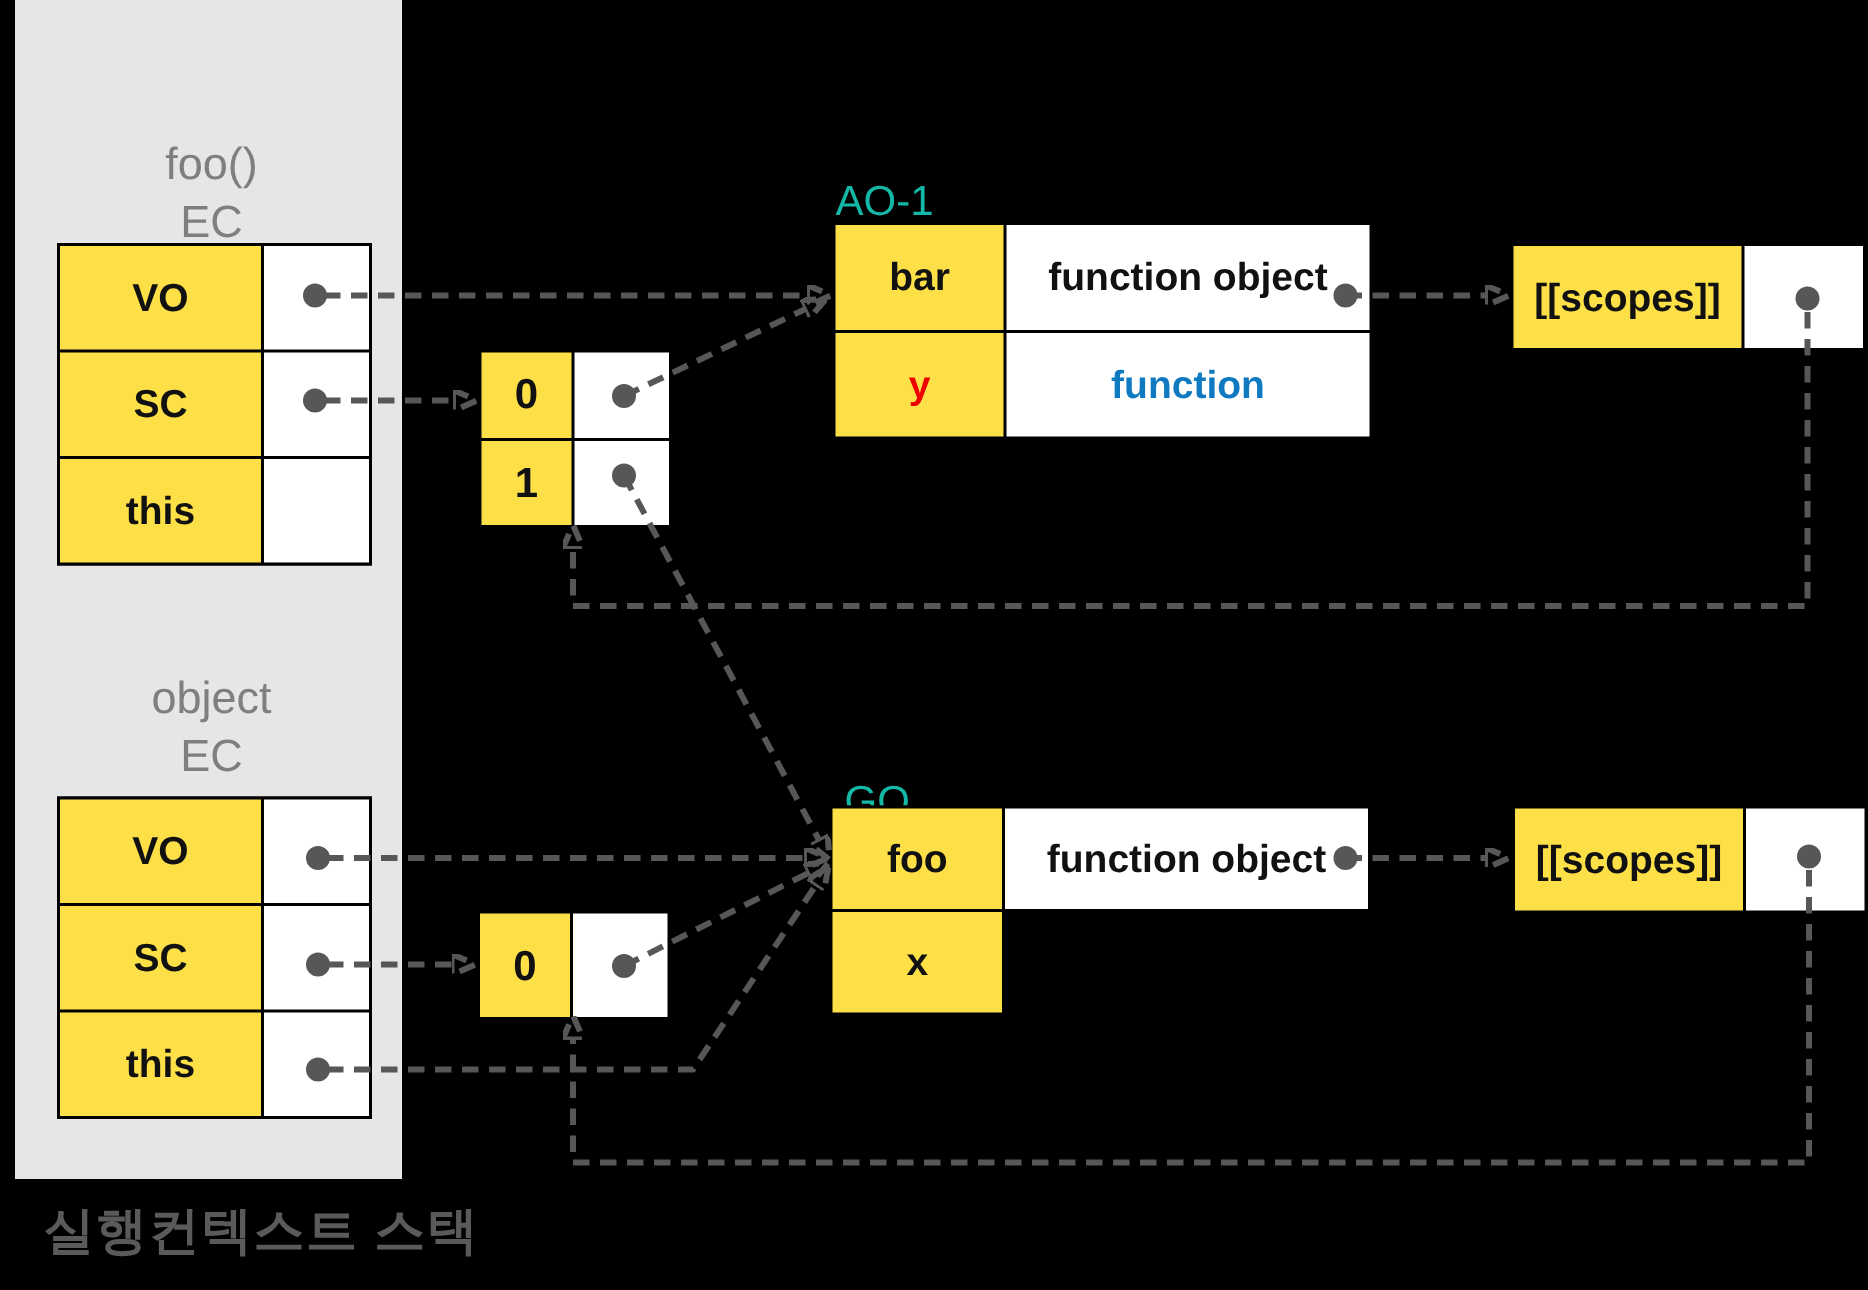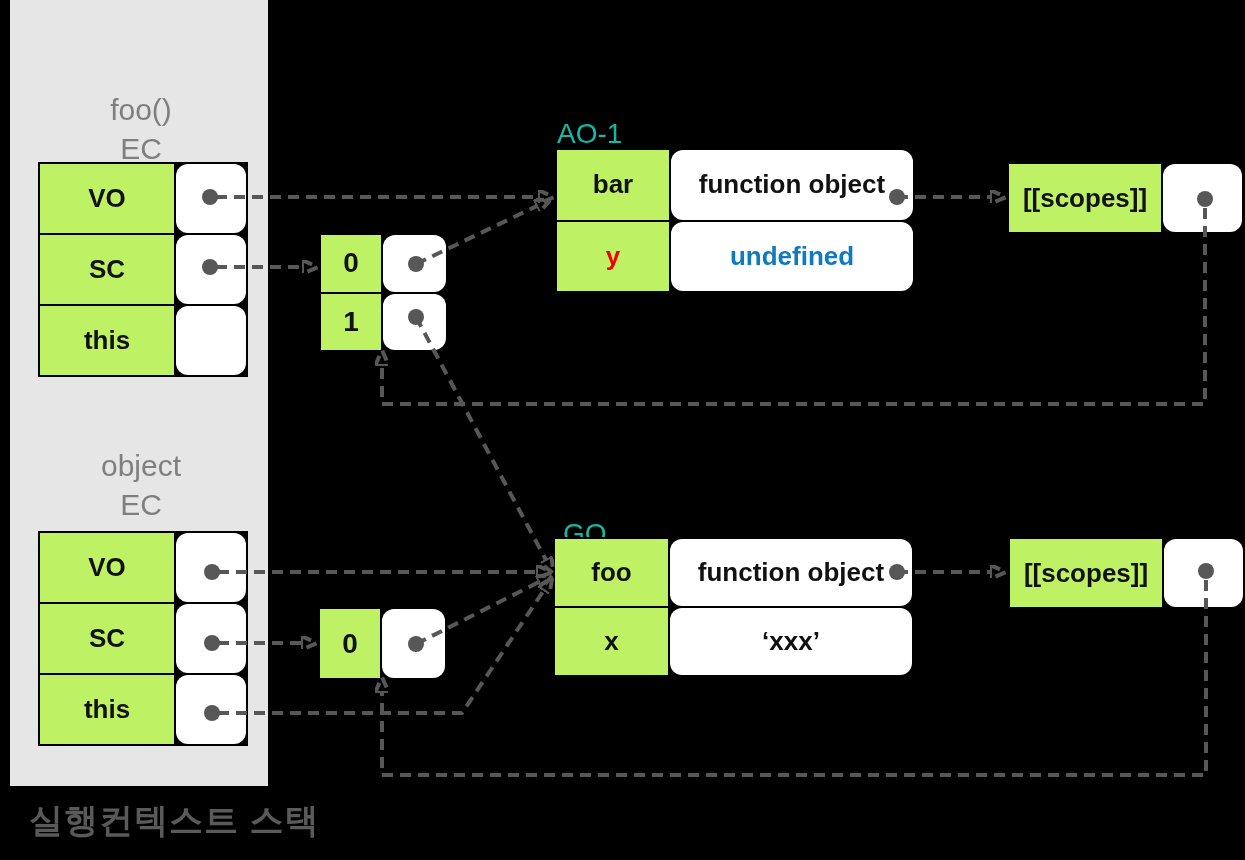--- a/index.html
+++ b/index.html
@@ -13,22 +13,22 @@
     position:absolute; width:206px; text-align:center; color:#7f7f7f;
     font-size:30px; line-height:39px; font-weight:normal;
   }
   .obj-title { position:absolute; color:#14b8a6; font-size:28px; font-weight:normal; }
 
   .tbl { position:absolute; display:grid; gap:2px; background:#000; border:2px solid #000; }
   .cell {
     display:flex; align-items:center; justify-content:center;
     font-weight:bold; color:#111; font-size:26px;
   }
-  .cell.lab { background:#bef264; }
-  .cell.val { background:#ffffff;border-radius:12px; }
+  .cell.lab { background:#fde047; }
+  .cell.val { background:#ffffff; }
   .red  { color:#ee0000; }
   .blue { color:#0f7ac0; }
 
   .caption {
     position:absolute; left:18px; top:798px; color:#5a5a5a;
     font-size:34px; font-weight:bold; letter-spacing:1px;margin-left:11px;
   }
 
   #wires { position:absolute; left:0; top:0; width:1245px; height:860px; pointer-events:none; }
   #wires path { stroke:#575757; stroke-width:4; stroke-dasharray:11 7; fill:none; }
@@ -77,29 +77,28 @@
   <div class="tbl" style="left:318px; top:607px; width:125px; height:69px; grid-template-columns:60px 1fr; grid-template-rows:1fr;">
     <div class="cell lab" style="font-size:28px;">0</div>
     <div class="cell val"></div>
   </div>
 
   <div class="obj-title" style="left:557px; top:118px;">AO-1</div>
   <div class="tbl" style="left:555px; top:148px; width:356px; height:141px; grid-template-columns:112px 1fr; grid-template-rows:repeat(2,1fr);">
     <div class="cell lab">bar</div>
     <div class="cell val">function object</div>
     <div class="cell lab red">y</div>
-    <div class="cell val blue">undefined</div>
+    <div class="cell val blue">function</div>
   </div>
 
   <div class="obj-title" style="left:563px; top:518px;">GO</div>
   <div class="tbl" style="left:553px; top:537px; width:357px; height:136px; grid-template-columns:113px 1fr; grid-template-rows:repeat(2,1fr);">
     <div class="cell lab">foo</div>
     <div class="cell val">function object</div>
     <div class="cell lab">x</div>
-    <div class="cell val">‘xxx’</div>
   </div>
 
   <div class="tbl" style="left:1007px; top:162px; width:233px; height:68px; grid-template-columns:152px 1fr; grid-template-rows:1fr;">
     <div class="cell lab">[[scopes]]</div>
     <div class="cell val"></div>
   </div>
   <div class="tbl" style="left:1008px; top:537px; width:233px; height:68px; grid-template-columns:152px 1fr; grid-template-rows:1fr;">
     <div class="cell lab">[[scopes]]</div>
     <div class="cell val"></div>
   </div>

